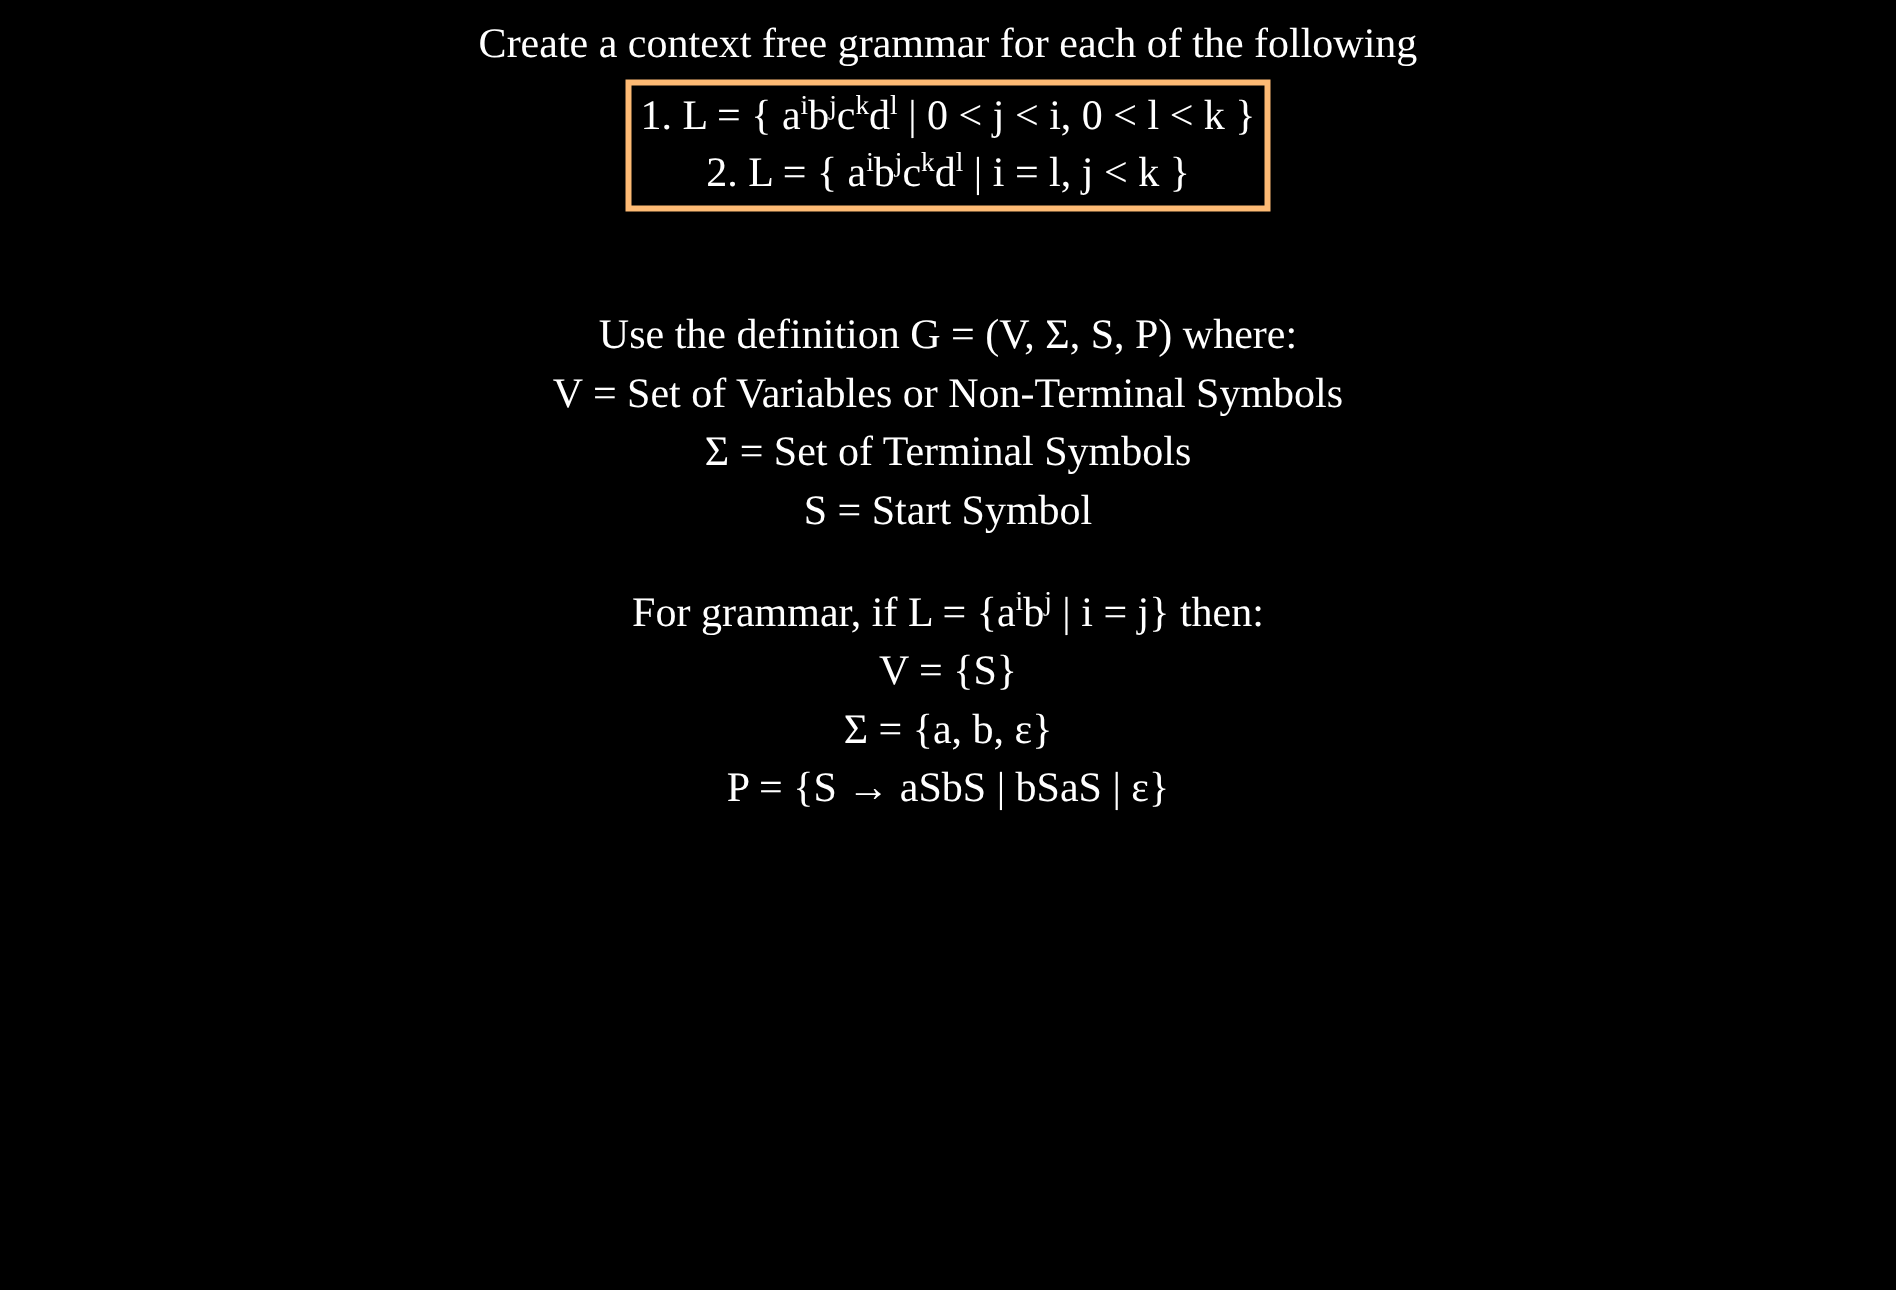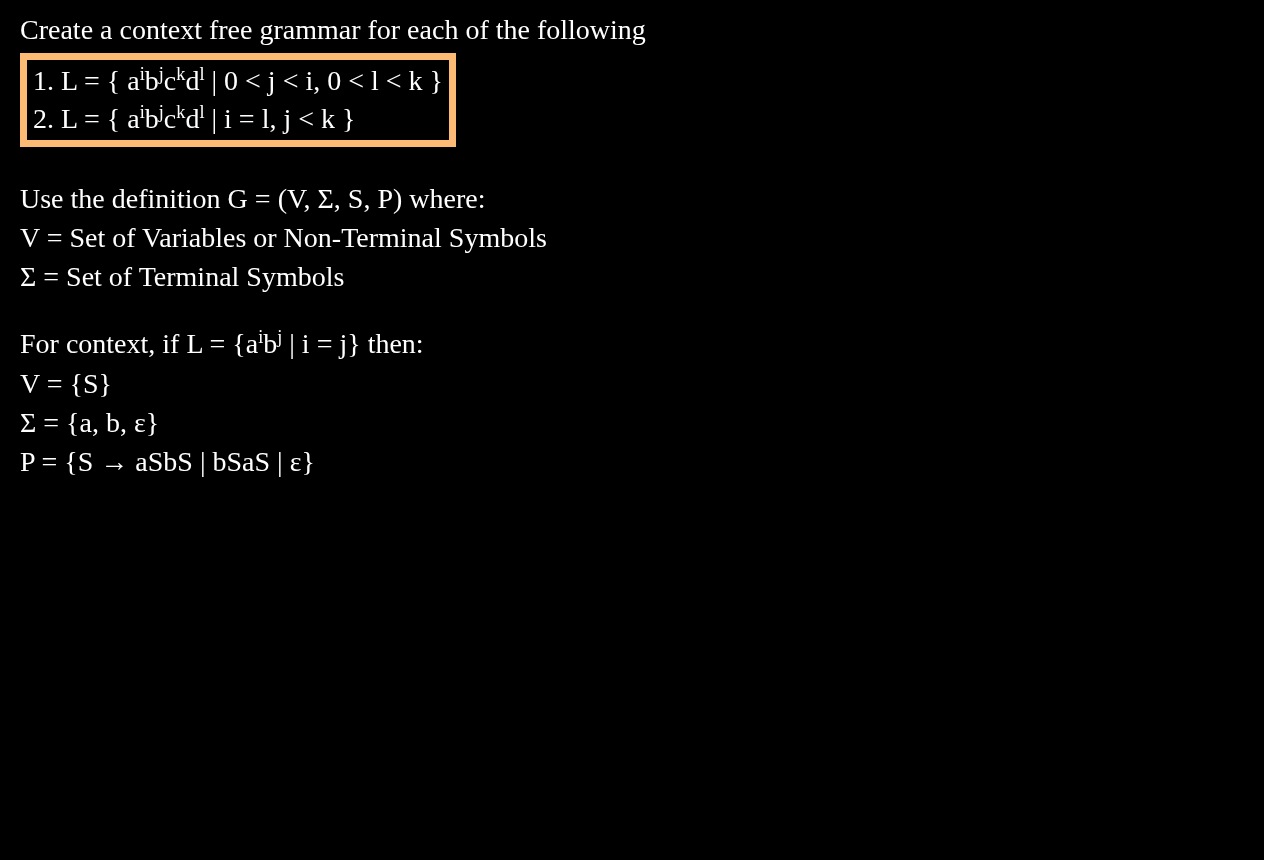--- a/index.html
+++ b/index.html
@@ -1,37 +1,38 @@
 <!DOCTYPE html>
 <html><head>
   <meta charset="utf-8">
   <style>
     * {
       margin: 0;
       padding: 0;
       box-sizing: border-box;
+      text-align: center;
     }
     body {
       background-color: #000;
       color: #fff;
       font-family: 'Times New Roman', Times, serif;
       font-size: 28px;
       padding: 10px 20px;
       width: 1264px;
       height: 860px;
       line-height: 1.4;
     }
     .intro {
       margin-bottom: 4px;
     }
     .boxed {
-      border: 7px solid #fdba74;
+      border: 4px solid #fdba74;
       display: inline-block;
       padding: 2px 6px;
-      margin-bottom: 4px;
+      margin-bottom: 35px;
     }
     .boxed-line {
       line-height: 1.35;
     }
     .section {
       margin-top: 28px;
     }
     sup {
       font-size: 0.65em;
       vertical-align: super;
@@ -53,25 +54,26 @@
   </div>
   <div class="boxed-line">
     <span>2. L = { a</span><sup>i</sup><span>b</span><sup>j</sup><span>c</span><sup>k</sup><span>d</span><sup>l</sup><span> |   i = l, j &lt; k }</span>
   </div>
 </div>
 
 <div class="section">
   <div>Use the definition G = (V, Σ, S, P) where:</div>
   <div>V = Set of Variables or Non-Terminal Symbols</div>
   <div>Σ = Set of Terminal Symbols</div>
+  <div>S = Start Symbol</div>
 </div>
 
 <div class="section">
   <div>
-    <span>For context, if L = {a</span><sup>i</sup><span>b</span><sup>j</sup><span> | i = j} then:</span>
+    <span>For grammar, if L = {a</span><sup>i</sup><span>b</span><sup>j</sup><span> | i = j} then:</span>
   </div>
   <div>V = {S}</div>
   <div>Σ = {a, b, ε}</div>
   <div>P = {S → aSbS | bSaS | ε}</div>
 </div>
 
 
 
 
 </body></html>

